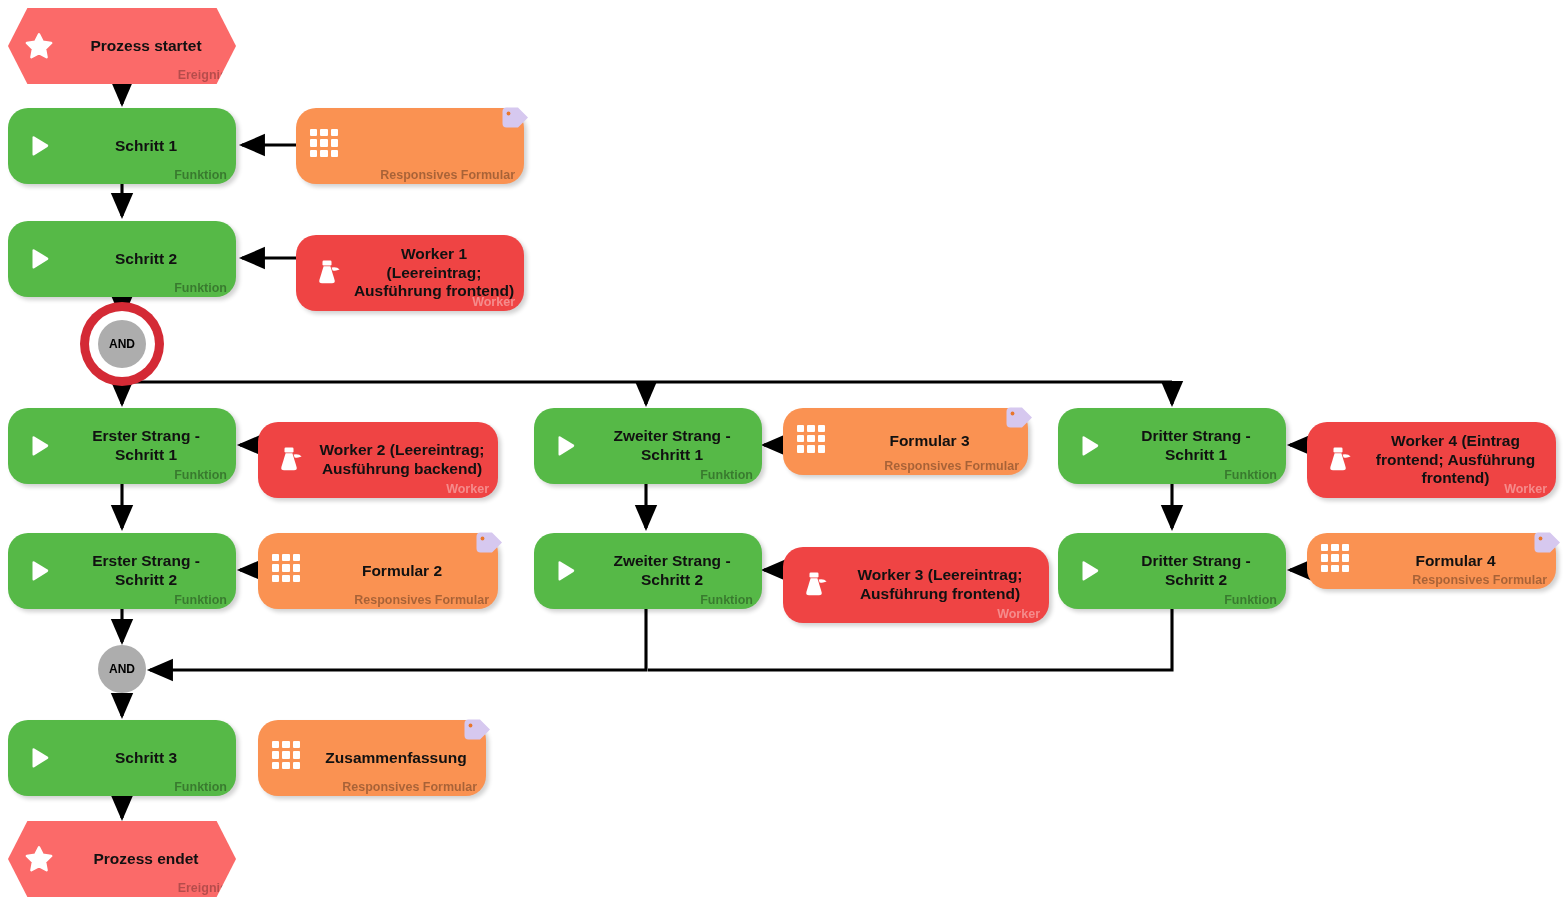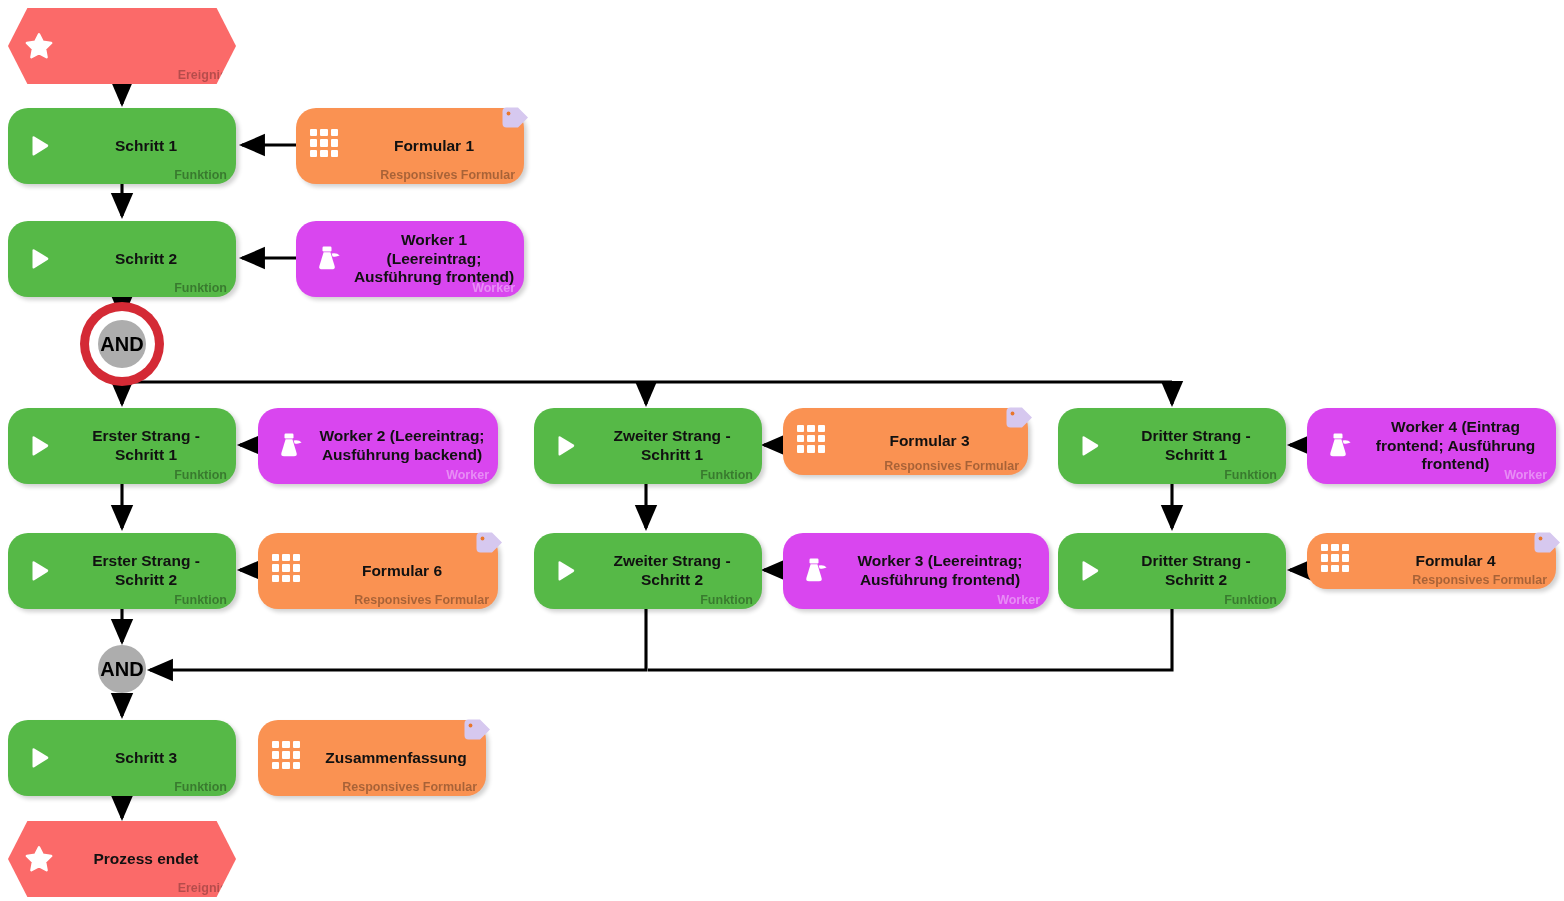--- a/index.html
+++ b/index.html
@@ -55,21 +55,21 @@
     position: absolute;
     left: 14px;
     top: 50%;
     transform: translateY(-50%);
     width: 34px; height: 34px;
   }
 
   
   .n-funktion  { background: #56b947; }
   .n-formular  { background: #fa9252; }
-  .n-worker    { background: #d946ef; }
+  .n-worker    { background: #ef4444; margin-top: 14px; }
   .n-ereignis  { background: #fb6a69;
                  border-radius: 0;
                  box-shadow: none;
                  filter: drop-shadow(3px 3px 3px rgba(0,0,0,0.2));
                  clip-path: polygon(0% 50%, 8.5% 0%, 91.5% 0%, 100% 50%, 91.5% 100%, 8.5% 100%); }
   .n-ereignis .subtitle { color: rgba(0,0,0,0.28); }
   .n-worker   .subtitle { color: rgba(255,255,255,0.38); }
   .n-formular .subtitle { color: rgba(0,0,0,0.33); }
 
   
@@ -81,21 +81,21 @@
 
   
   .gateway {
     position: absolute;
     width: 48px; height: 48px;
     border-radius: 50%;
     background: #adadad;
     display: flex;
     align-items: center;
     justify-content: center;
-    font-size: 20px;
+    font-size: 12px;
     font-weight: bold;
     color: #000000;
     z-index: 5;
   }
   .gateway.selected {
     box-shadow: 0 0 0 9px #ffffff, 0 0 0 18px #d42a35;
   }
 
   
   .grid9 { display: grid; grid-template-columns: repeat(3, 1fr);
@@ -165,20 +165,21 @@
       <path d="M1172,609 L1172,670 L648,670"></path>
     </g>
   </svg>
 
   <div class="node n-ereignis" style="left:8px; top:8px; width:228px; height:76px;">
     <span class="nicon">
       <svg viewBox="0 0 34 34" width="34" height="34">
         <path d="M17 5.2 L20.8 12.8 L29.2 14 L23.1 19.9 L24.6 28.3 L17 24.3 L9.4 28.3 L10.9 19.9 L4.8 14 L13.2 12.8 Z" fill="#ffffff" stroke="#ffffff" stroke-width="2.4" stroke-linejoin="round"></path>
       </svg>
     </span>
+    <span class="title">Prozess startet</span>
     <span class="subtitle">Ereignis</span>
   </div>
 
   <div class="node n-funktion" style="left:8px; top:108px; width:228px; height:76px;">
     <span class="nicon">
       <svg viewBox="0 0 34 34" width="34" height="34">
         <path d="M10.5 8.5 Q10.5 6.5 12.3 7.5 L25.5 15.4 Q27.2 16.6 25.5 17.9 L12.3 26.2 Q10.5 27.3 10.5 25.2 Z" fill="#ffffff"></path>
       </svg>
     </span>
     <span class="title">Schritt 1</span>
@@ -198,21 +199,20 @@
           <i></i>
           <i></i>
         </span>
     </span>
     <span class="tag">
       <svg viewBox="0 0 34 34" width="34" height="34">
         <path d="M4.5 8.5 A4 4 0 0 1 8.5 4.5 L20 4.5 L30 14.5 L20 24.5 L8.5 24.5 A4 4 0 0 1 4.5 20.5 Z" fill="#d6c8ef"></path>
         <circle cx="10.5" cy="10.5" r="1.9" fill="#e8772d"></circle>
       </svg>
     </span>
-    <span class="title">Formular 1</span>
     <span class="subtitle">Responsives Formular</span>
   </div>
 
   <div class="node n-funktion" style="left:8px; top:221px; width:228px; height:76px;">
     <span class="nicon">
       <svg viewBox="0 0 34 34" width="34" height="34">
         <path d="M10.5 8.5 Q10.5 6.5 12.3 7.5 L25.5 15.4 Q27.2 16.6 25.5 17.9 L12.3 26.2 Q10.5 27.3 10.5 25.2 Z" fill="#ffffff"></path>
       </svg>
     </span>
     <span class="title">Schritt 2</span>
@@ -345,21 +345,21 @@
           <i></i>
           <i></i>
         </span>
     </span>
     <span class="tag">
       <svg viewBox="0 0 34 34" width="34" height="34">
         <path d="M4.5 8.5 A4 4 0 0 1 8.5 4.5 L20 4.5 L30 14.5 L20 24.5 L8.5 24.5 A4 4 0 0 1 4.5 20.5 Z" fill="#d6c8ef"></path>
         <circle cx="10.5" cy="10.5" r="1.9" fill="#e8772d"></circle>
       </svg>
     </span>
-    <span class="title">Formular 6</span>
+    <span class="title">Formular 2</span>
     <span class="subtitle">Responsives Formular</span>
   </div>
 
   <div class="node n-funktion" style="left:534px; top:533px; width:228px; height:76px;">
     <span class="nicon">
       <svg viewBox="0 0 34 34" width="34" height="34">
         <path d="M10.5 8.5 Q10.5 6.5 12.3 7.5 L25.5 15.4 Q27.2 16.6 25.5 17.9 L12.3 26.2 Q10.5 27.3 10.5 25.2 Z" fill="#ffffff"></path>
       </svg>
     </span>
     <span class="title">Zweiter Strang -

